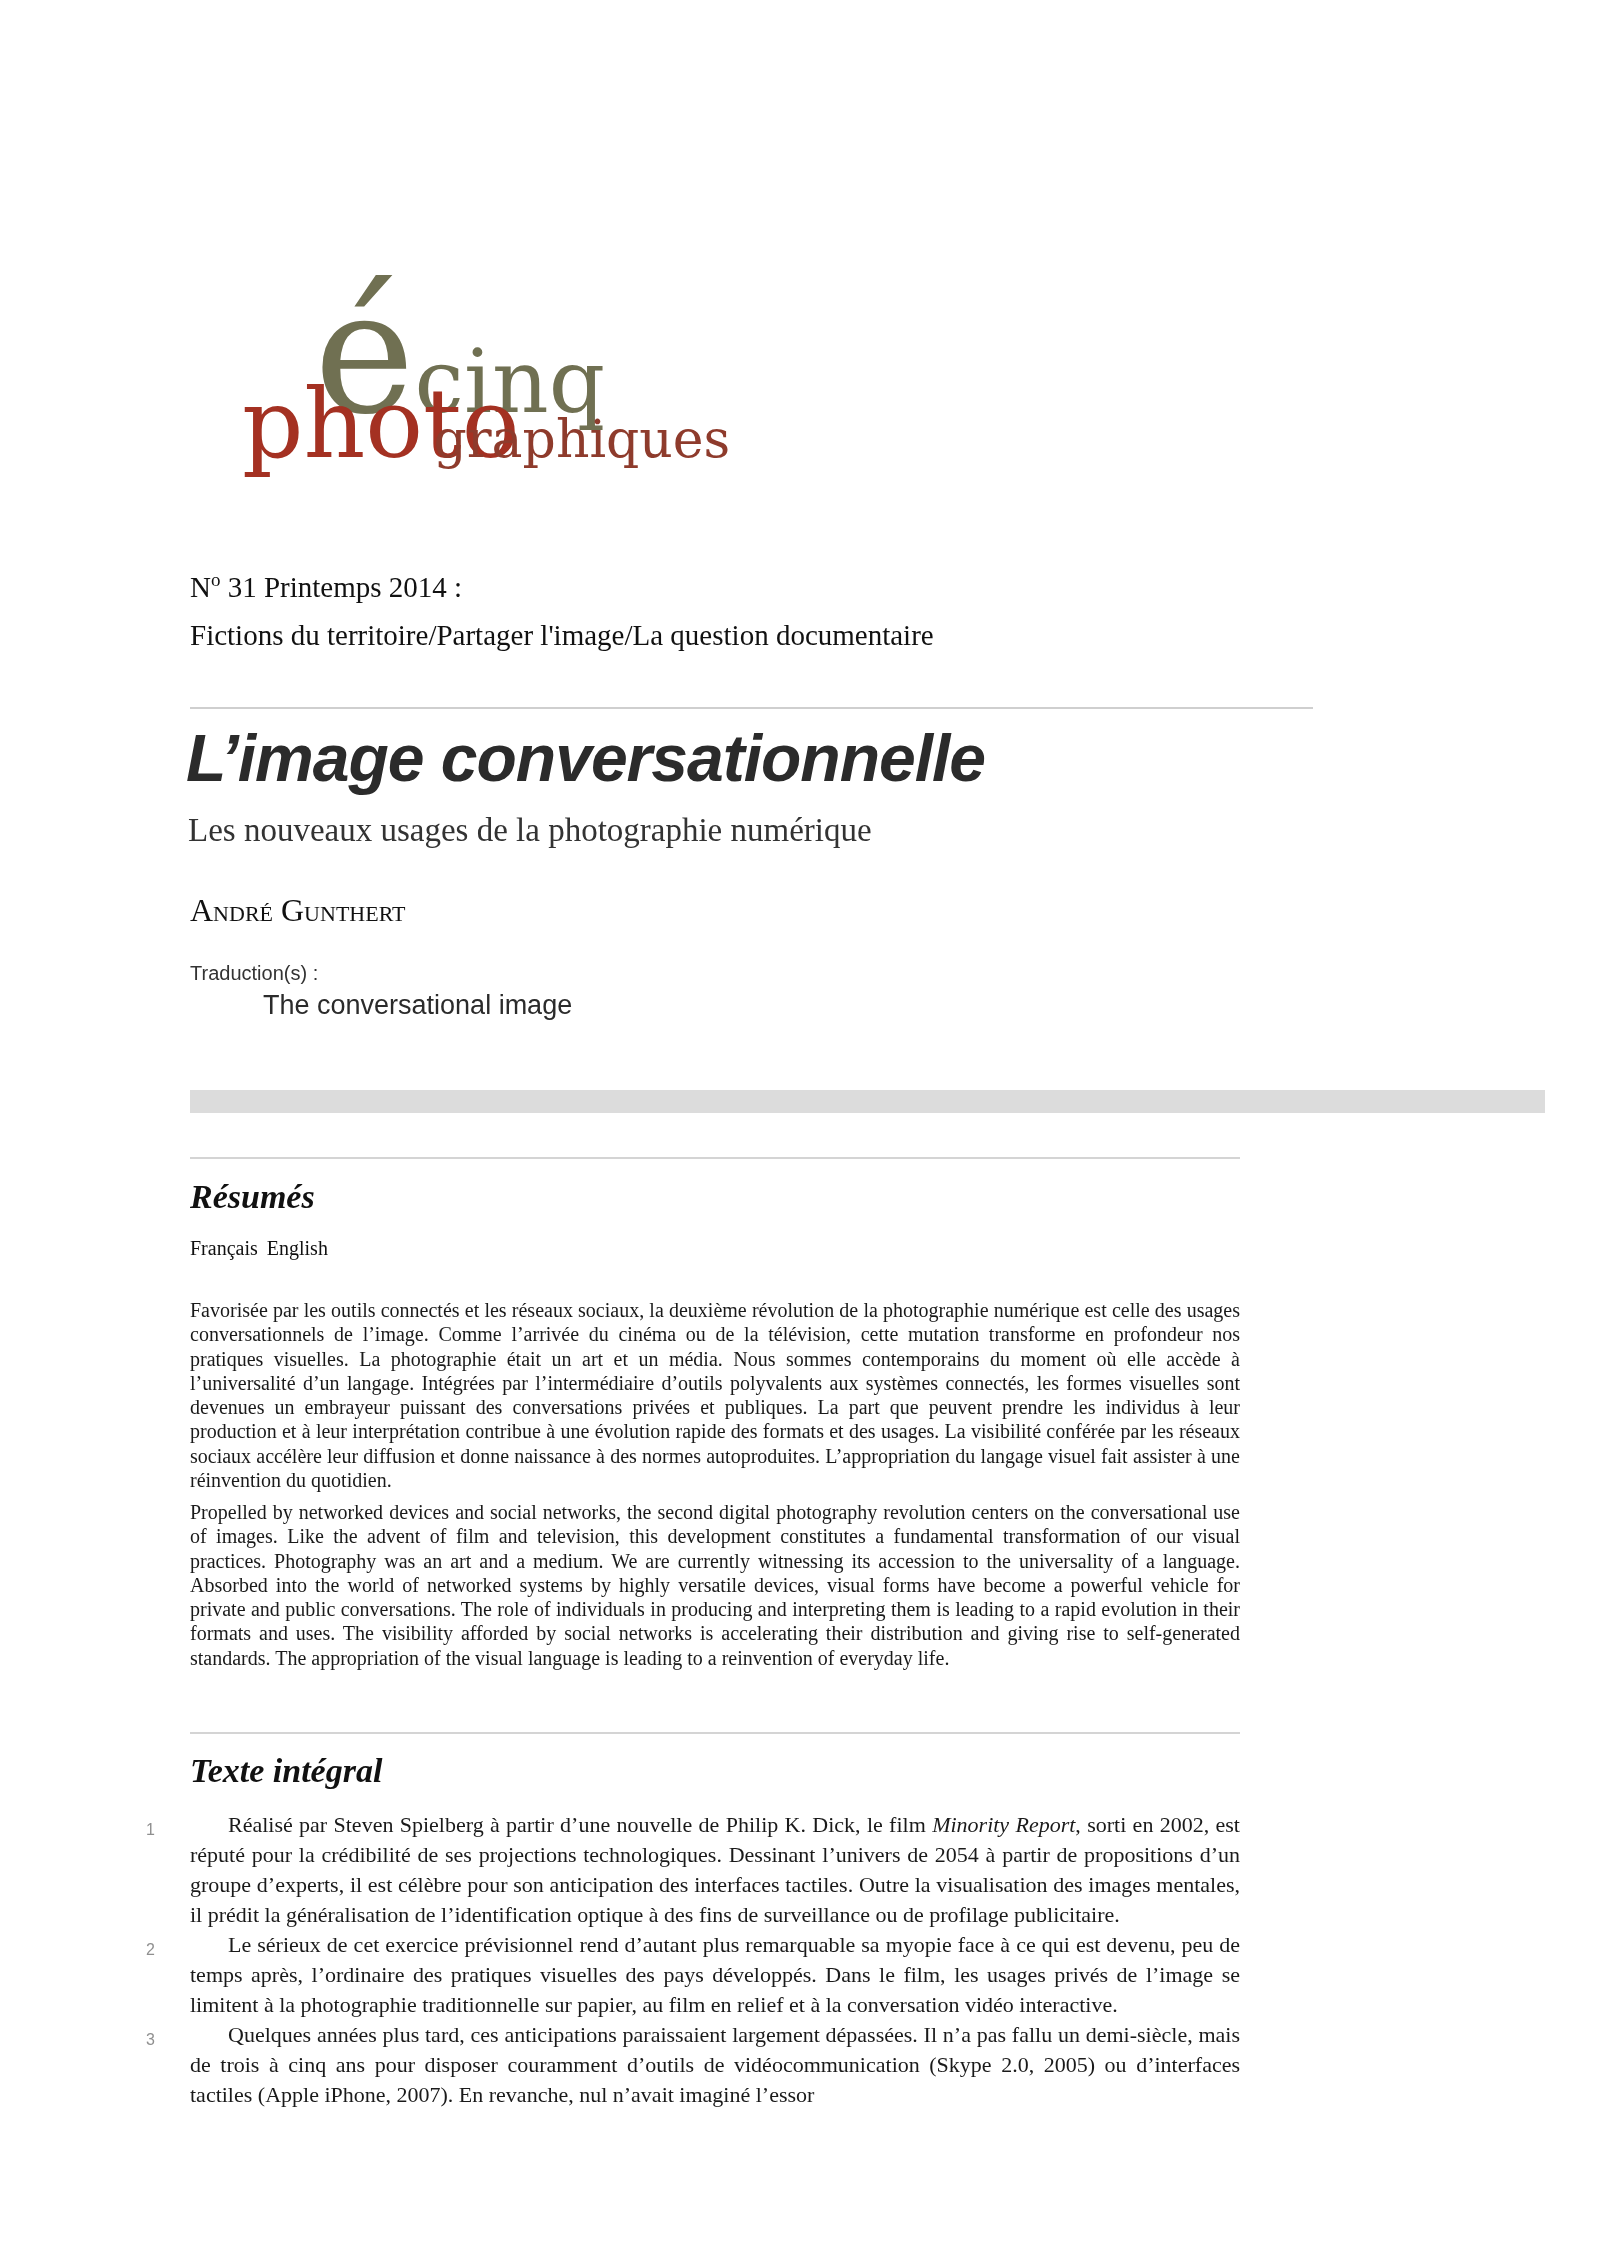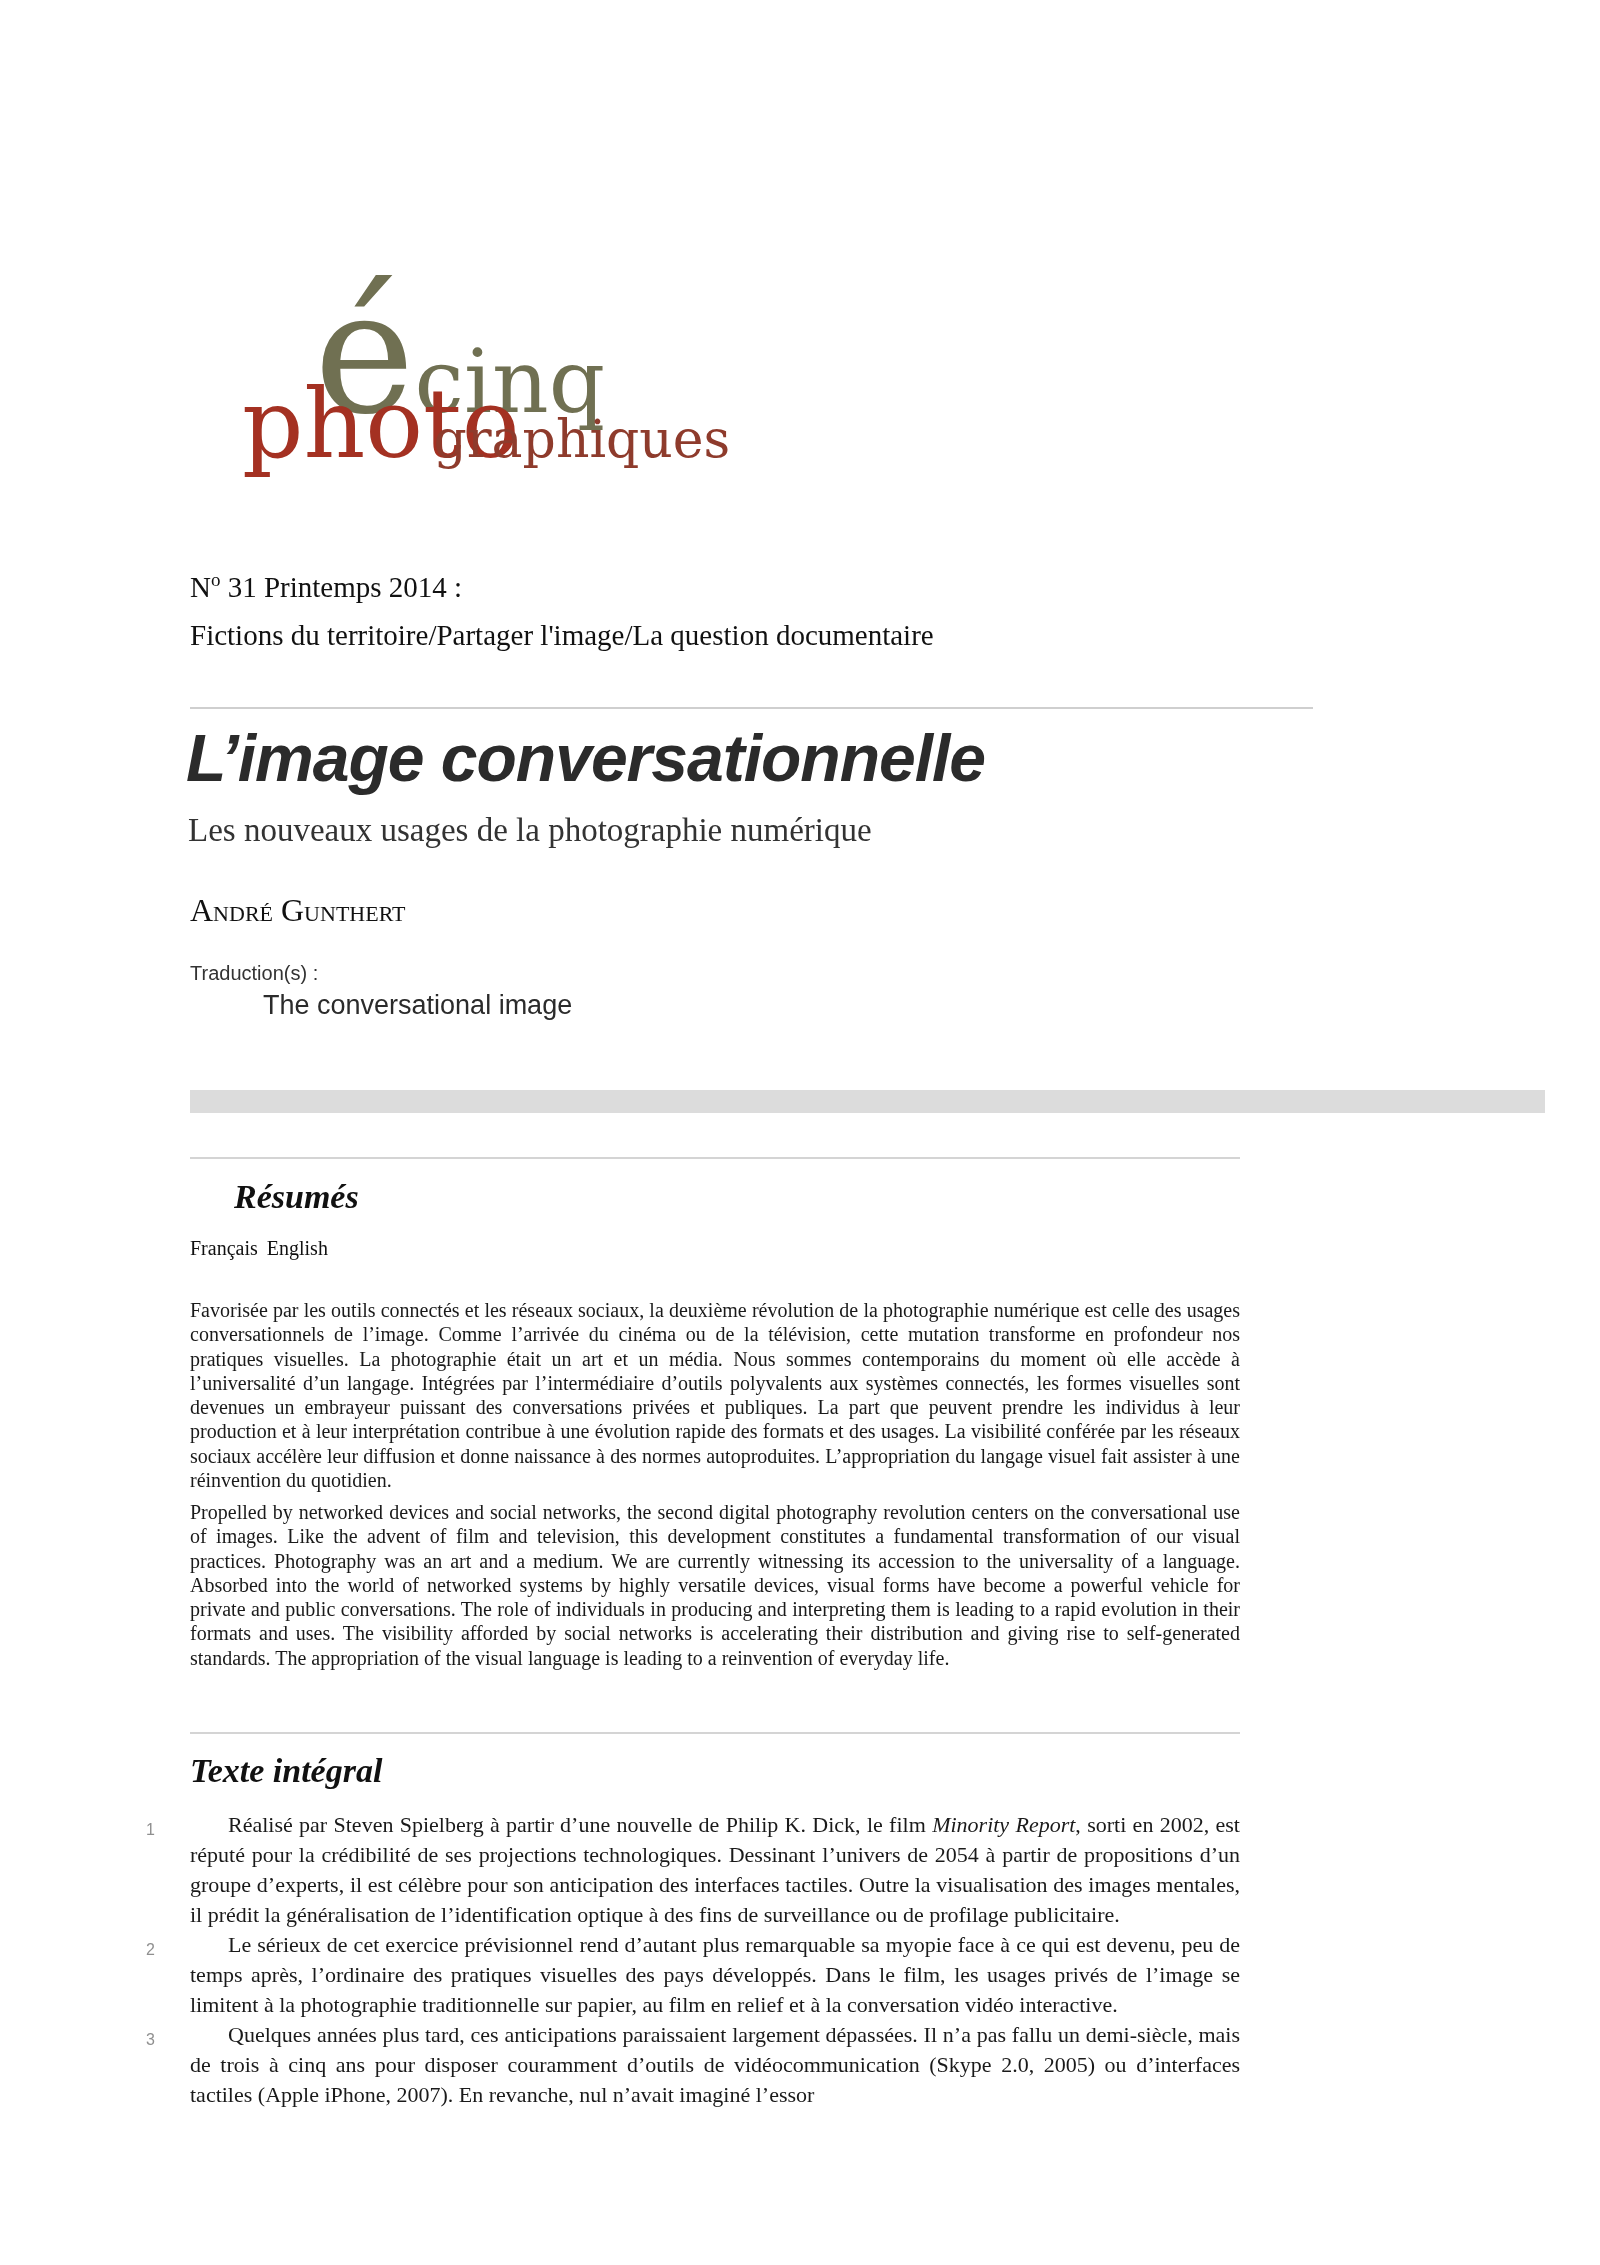--- a/index.html
+++ b/index.html
@@ -69,21 +69,21 @@
     position: absolute; left: 263px; top: 990px;
     font-family: "Liberation Sans", sans-serif;
     font-size: 27px; color: #2b2b2b; cursor: pointer;
   }
 
   
   .resumes-heading, .fulltext-heading {
     position: absolute; left: 190px;
     font-size: 34px; font-weight: bold; font-style: italic; color: #111111;
   }
-  .resumes-heading { top: 1178px; margin-left: 44px; }
+  .resumes-heading { top: 1178px; }
   .lang-tabs {
     position: absolute; left: 190px; top: 1237px;
     font-size: 20px; color: #111111;
   }
   .lang-tab { cursor: pointer; }
   .lang-tab-fr { margin-right: 9px; text-align: right; }
   .abstract {
     position: absolute; left: 190px; width: 1050px;
     font-size: 20px; line-height: 24.3px;
     text-align: justify; color: #1a1a1a;

